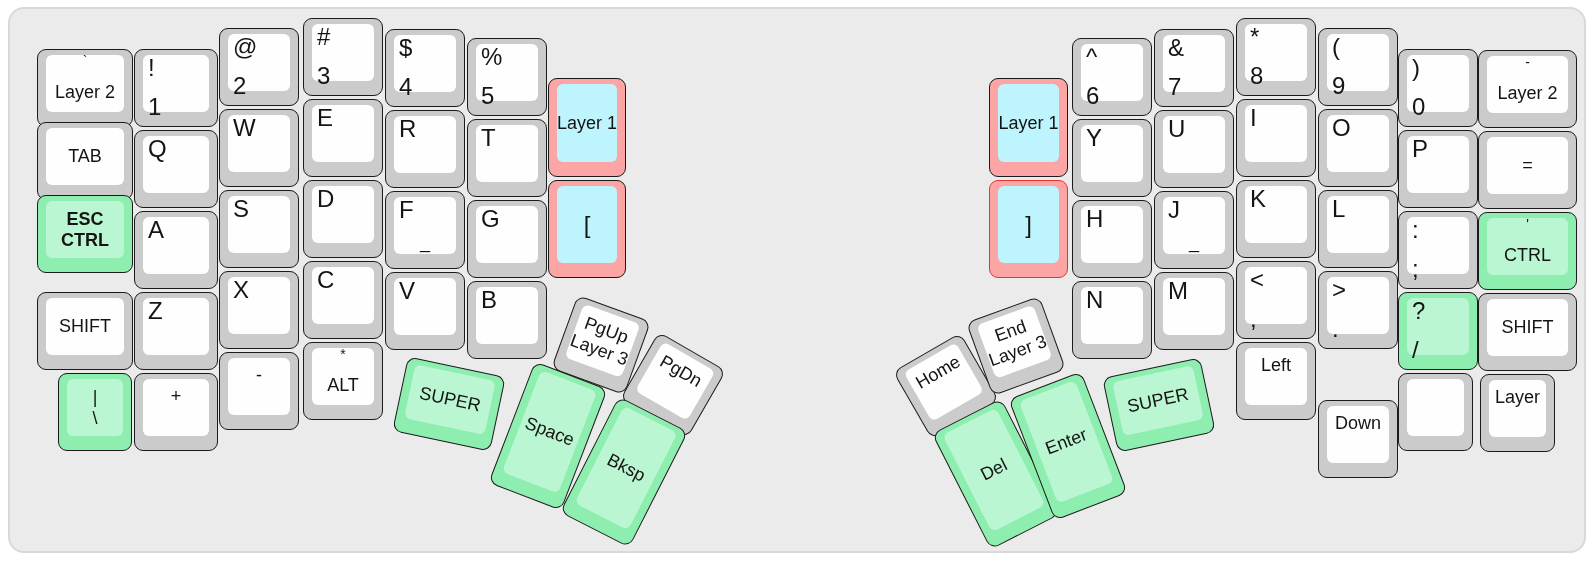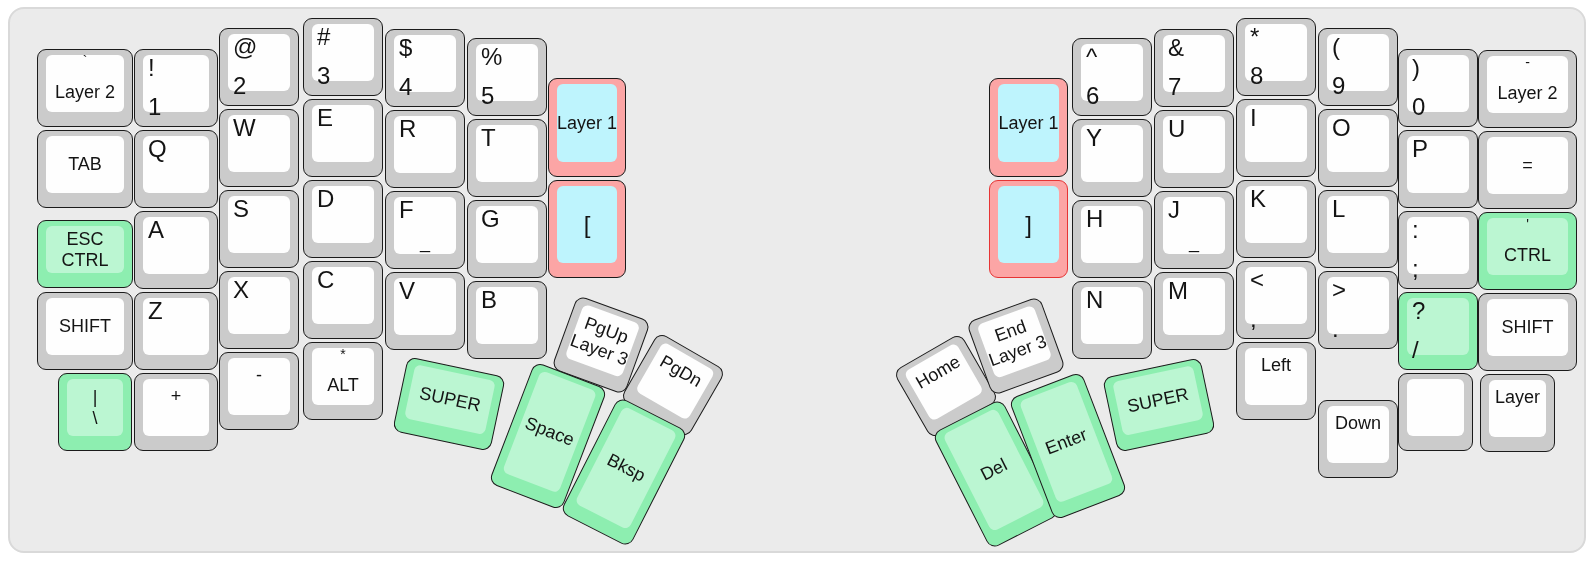--- a/index.html
+++ b/index.html
@@ -47,27 +47,27 @@
 <div class="stage">
   <div class="panel"></div>
   <div id="keys-layer">
       <div class="key white has-top" style="left: 37px; top: 49px; width: 96px; height: 78px;">
         <div class="face"></div>
         <span class="toplab">`</span>
         <div class="mid">
           <span>Layer 2</span>
         </div>
       </div>
-      <div class="key white" style="left: 37px; top: 130px; width: 96px; height: 78px;">
+      <div class="key white" style="left: 37px; top: 122px; width: 96px; height: 78px;">
         <div class="face"></div>
         <div class="mid">
           <span>TAB</span>
         </div>
       </div>
-      <div class="key green" style="left: 37px; top: 220px; width: 96px; height: 68px;">
+      <div class="key green" style="left: 37px; top: 195px; width: 96px; height: 78px; font-weight: bold;">
         <div class="face"></div>
         <div class="mid">
           <span>ESC</span>
           <span>CTRL</span>
         </div>
       </div>
       <div class="key white" style="left: 37px; top: 292px; width: 96px; height: 78px;">
         <div class="face"></div>
         <div class="mid">
           <span>SHIFT</span>

